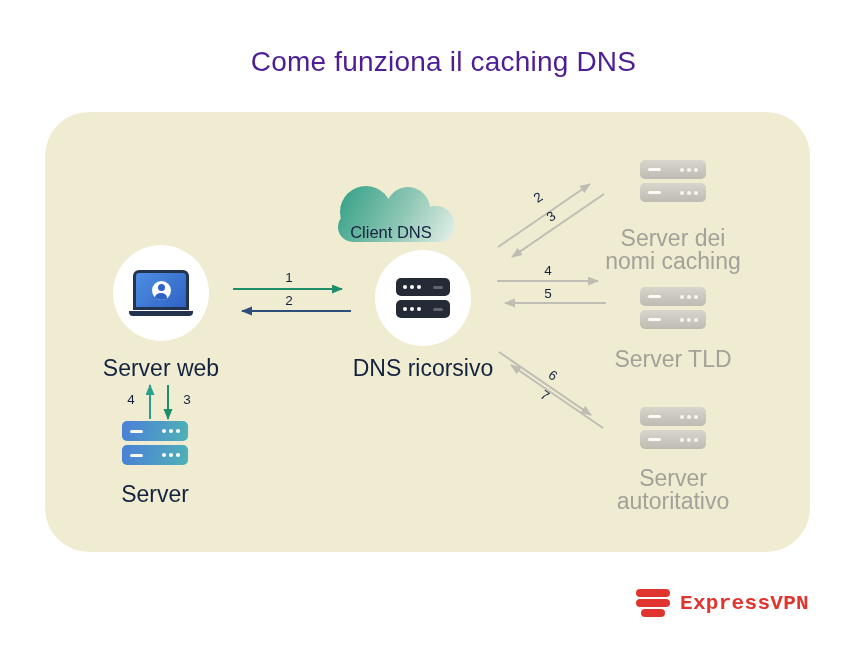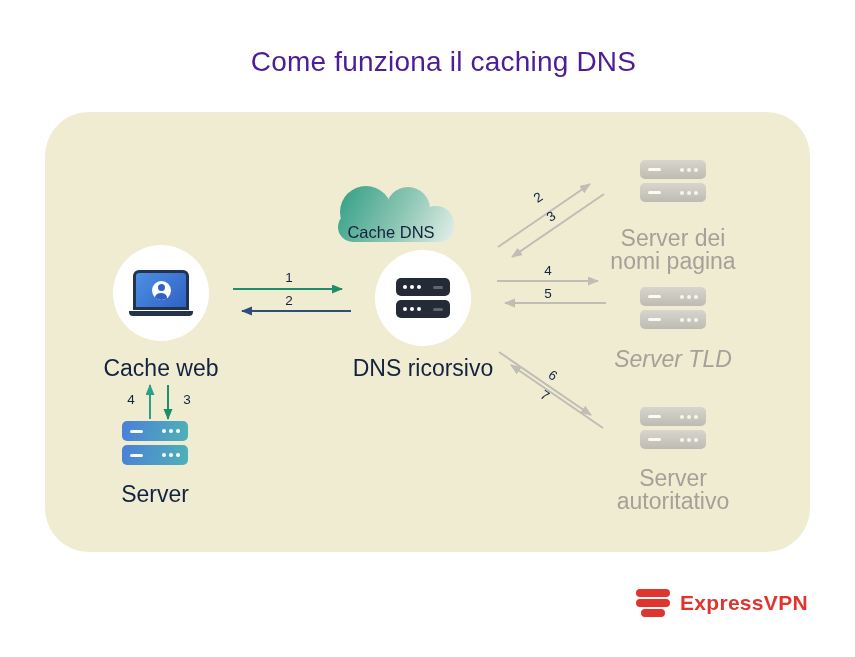--- a/index.html
+++ b/index.html
@@ -62,21 +62,21 @@
   .gray .dots i { background: #f6f5f0; }
 
   #root-icon { left: 640px; top: 160px; }
   #tld-icon  { left: 640px; top: 287px; }
   #auth-icon { left: 640px; top: 407px; }
   #web-icon  { left: 122px; top: 421px; }
 
   #client-label { left: 96px;  top: 355px; width: 130px; }
   #dns-label    { left: 348px; top: 355px; width: 150px; }
   #root-label   { left: 598px; top: 227px; width: 150px; line-height: 23px; }
-  #tld-label    { left: 598px; top: 346px; width: 150px; font-style: italic; }
+  #tld-label    { left: 598px; top: 346px; width: 150px; }
   #auth-label   { left: 598px; top: 467px; width: 150px; line-height: 23px; }
   #web-label    { left: 90px;  top: 482px; width: 130px; line-height: 24px; }
 
   
   #cloud { position: absolute; left: 320px; top: 182px; }
   #cloud-label {
     position: absolute; left: 320px; top: 223px; width: 142px; text-align: center;
     font-size: 16.5px; color: #13233f;
   }
 
@@ -85,21 +85,21 @@
     position: absolute; width: 18px; text-align: center;
     font-size: 13.5px; color: #13233f;
   }
   .tilt-up   { transform: rotate(-34deg); }
   .tilt-down { transform: rotate(34deg); }
 
   #arrows { position: absolute; left: 0; top: 0; pointer-events: none; }
 
   
   #logo { position: absolute; left: 636px; top: 589px; display: flex; align-items: center; gap: 10px; }
-  .wordmark { font-size: 21px; font-weight: 700; color: #e0352f; letter-spacing: 0.3px; }
+  .wordmark { font-size: 21px; font-weight: 700; color: #e0352f; letter-spacing: 0.3px; font-family: Liberation Mono, monospace; }
 </style>
 </head>
 <body>
 
 <div class="page">
 
   <div class="title">Come funziona il caching DNS</div>
 
   <div class="panel"></div>
 
@@ -111,31 +111,31 @@
         <stop offset="1" stop-color="#ecf3ed"></stop>
       </linearGradient>
     </defs>
     <g fill="url(#cg)">
       <circle cx="46" cy="30" r="26"></circle>
       <circle cx="88" cy="27" r="22"></circle>
       <circle cx="116" cy="42" r="18"></circle>
       <rect x="18" y="30" width="116" height="30" rx="15"></rect>
     </g>
   </svg>
-  <div id="cloud-label">Cache DNS</div>
+  <div id="cloud-label">Client DNS</div>
 
   <div class="circle" id="client-circle">
     <div class="laptop">
       <div class="laptop-screen">
         <div class="avatar-circle"></div>
       </div>
       <div class="laptop-base"></div>
     </div>
   </div>
-  <div class="node-label" id="client-label">Cache web</div>
+  <div class="node-label" id="client-label">Server web</div>
 
   <div class="circle" id="dns-circle">
     <div class="server-stack inside dark">
       <div class="server-unit">
         <span class="dots">
             <i></i>
             <i></i>
             <i></i>
           </span>
         <span class="dash"></span>
@@ -165,21 +165,21 @@
       <span class="dash"></span>
       <span class="dots">
           <i></i>
           <i></i>
           <i></i>
         </span>
     </div>
   </div>
   <div class="node-label muted" id="root-label">
     <div>Server dei</div>
-    <div>nomi pagina</div>
+    <div>nomi caching</div>
   </div>
 
   <div class="server-stack gray" id="tld-icon">
     <div class="server-unit">
       <span class="dash"></span>
       <span class="dots">
           <i></i>
           <i></i>
           <i></i>
         </span>

